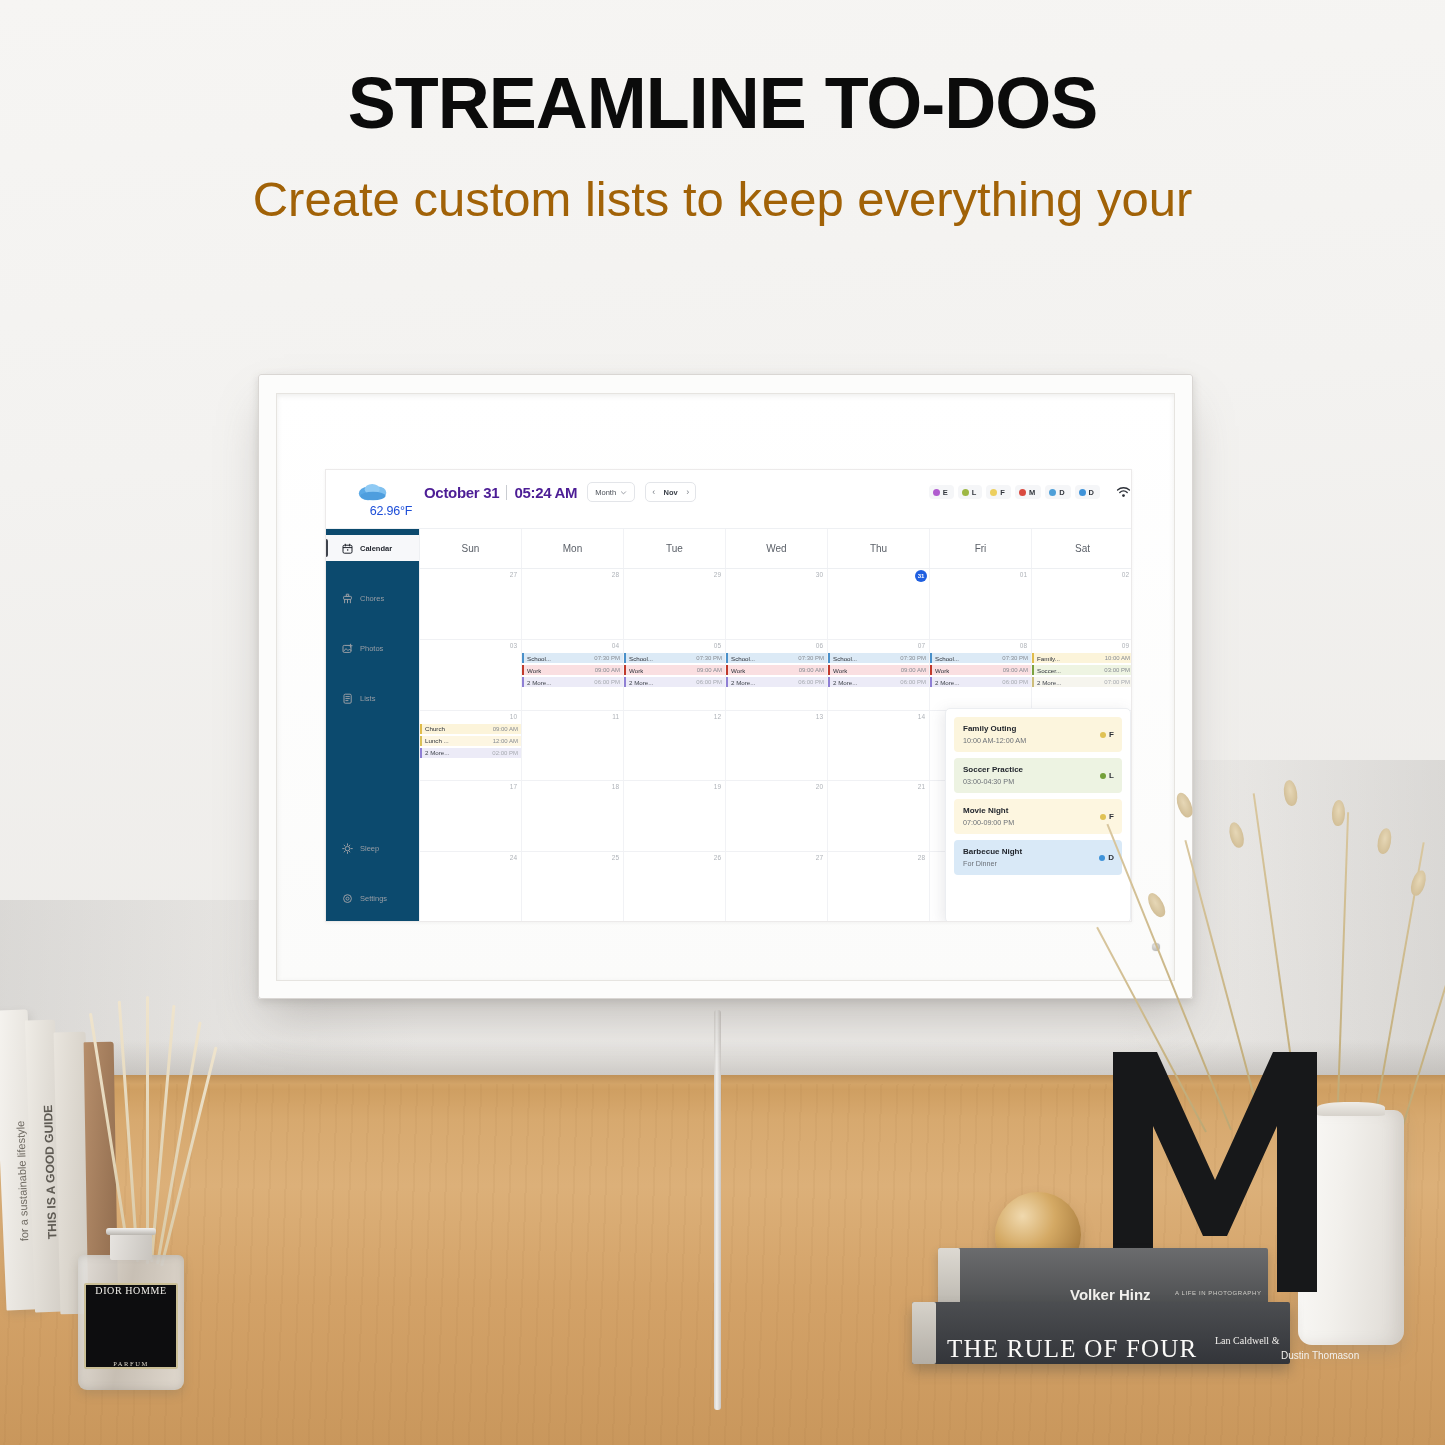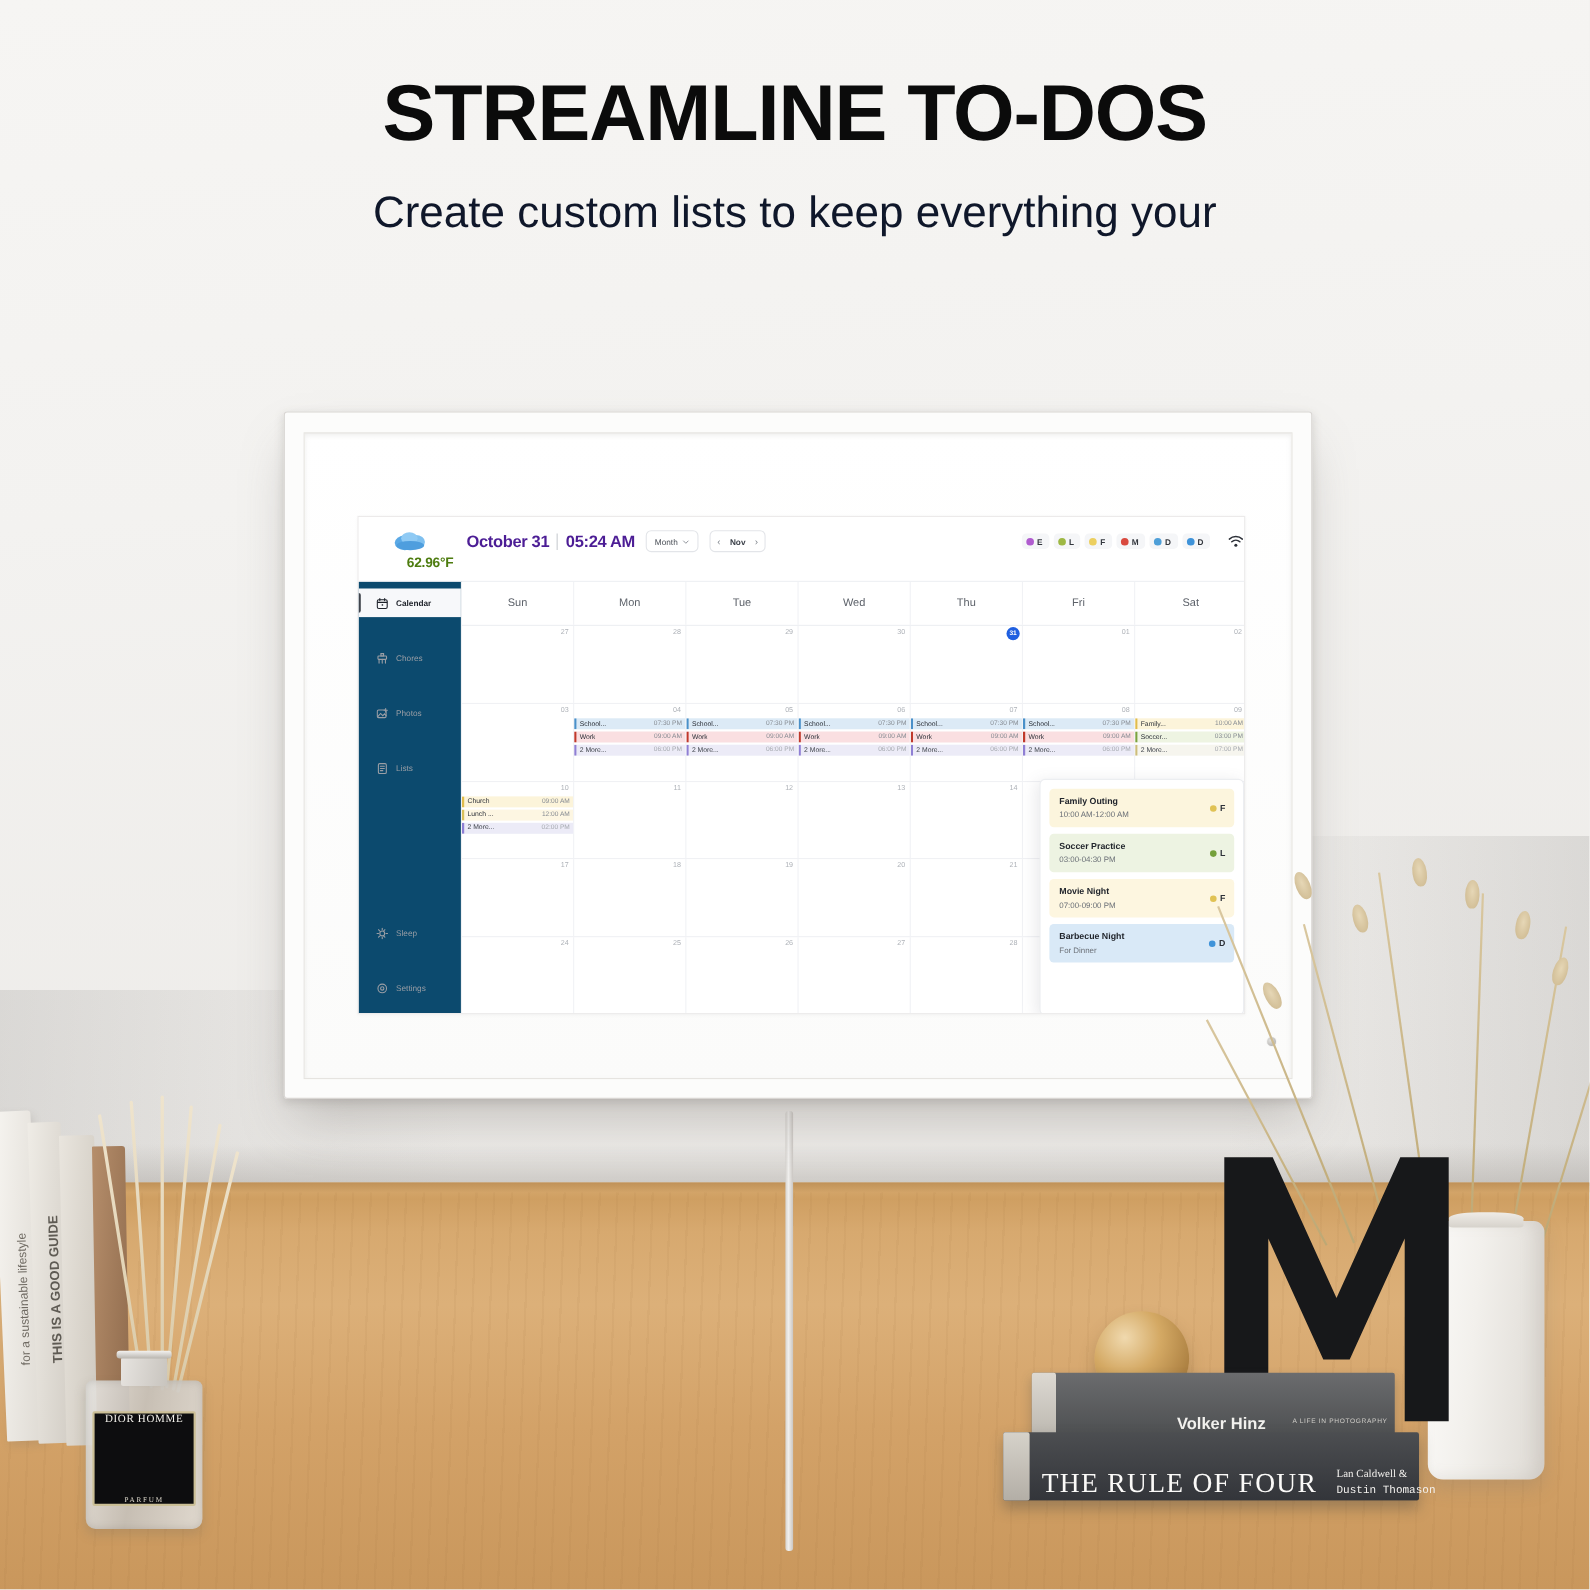--- a/index.html
+++ b/index.html
@@ -91,21 +91,21 @@
     display:flex; align-items:flex-start;
     border-bottom:1px solid #eef0f3;
     background:#fff;
   }
   .weather {
     width:94px; height:59px;
     display:flex; flex-direction:column; align-items:center; justify-content:center;
     gap:3px; flex:0 0 94px;
   }
   .cloud-icon { width:34px; height:20px; display:block; }
-  .temp { font-size:12.5px; font-weight:700; color:#4d7c0f; letter-spacing:-.2px;padding-left:36px; }
+  .temp { font-size:12.5px; font-weight:400; color:#1d4ed8; letter-spacing:-.2px;padding-left:36px; }
 
   .topbar-main {
     flex:1; height:44px; display:flex; align-items:center; gap:10px; padding-left:4px;
   }
   .date-block { display:flex; align-items:center; gap:7px; font-size:15px; font-weight:700; color:#4c1d95; letter-spacing:-.3px; }
   .date-div { width:1px; height:15px; background:#c9ccd1; }
 
   .pill {
     height:20px; border:1px solid #e3e5e9; border-radius:5px;
     display:flex; align-items:center; gap:4px; padding:0 7px;
@@ -281,21 +281,21 @@
   <div class="desk"></div>
   <div class="desk-edge"></div>
   <div class="desk-grain"></div>
   <div class="cable"></div>
 </div>
 
 <div style="position:absolute;left:0;top:62px;width:1445px;text-align:center;">
   <div style="font-size:72px;font-weight:700;letter-spacing:-1px;color:#0b0b0b;font-family:'Liberation Sans',sans-serif;">STREAMLINE TO-DOS</div>
 </div>
 <div style="position:absolute;left:0;top:168px;width:1445px;text-align:center;line-height:1.28;">
-  <div style="font-size:40px;font-weight:400;color:#0f172a;font-family:'Liberation Sans',sans-serif;">Create custom lists to keep everything your</div>
+  <div style="font-size:49px;font-weight:400;color:#a16207;font-family:'Liberation Sans',sans-serif;">Create custom lists to keep everything your</div>
 </div>
 
 <div class="frame-outer">
   <div class="frame-bevel"></div>
   <div class="frame-inner"></div>
 </div>
 <div class="sensor-dot"></div>
 
 <div class="screen">
 
@@ -761,14 +761,14 @@
 <div>
   <div class="rbook" style="left:938px;top:1248px;width:330px;height:56px;background:linear-gradient(180deg,#6b6c6e,#4e5052);box-shadow:0 5px 10px rgba(80,78,74,.3);"></div>
   <div class="rbook" style="left:938px;top:1248px;width:22px;height:56px;background:linear-gradient(180deg,#ddd9d2,#bdb9b1);"></div>
   <div class="rbook-txt" style="left:1070px;top:1286px;font-size:15px;font-weight:700;color:#f2f1ee;font-family:'Liberation Sans',sans-serif;">Volker Hinz</div>
   <div class="rbook-txt" style="left:1175px;top:1290px;font-size:6px;letter-spacing:.6px;color:#cfcdc8;font-family:'Liberation Sans',sans-serif;">A LIFE IN PHOTOGRAPHY</div>
 
   <div class="rbook" style="left:912px;top:1302px;width:378px;height:62px;background:linear-gradient(180deg,#4c4e51,#33353a);box-shadow:0 7px 13px rgba(70,68,64,.35);"></div>
   <div class="rbook" style="left:912px;top:1302px;width:24px;height:62px;background:linear-gradient(180deg,#d6d2ca,#b3aea6);"></div>
   <div class="rbook-txt" style="left:947px;top:1335px;font-size:25px;letter-spacing:1.2px;color:#fbfaf8;font-family:'Liberation Serif',serif;">THE RULE OF FOUR</div>
   <div class="rbook-txt" style="left:1215px;top:1335px;font-size:10px;color:#f3f1ee;font-family:'Liberation Serif',serif;">Lan Caldwell &amp;</div>
-  <div class="rbook-txt" style="left:1215px;top:1350px;font-size:10px;color:#f3f1ee;font-family:Liberation Mono, monospace;">Dustin Thomason</div>
+  <div class="rbook-txt" style="left:1281px;top:1350px;font-size:10px;color:#f3f1ee;font-family:Liberation Sans, sans-serif;">Dustin Thomason</div>
 </div>
 
 </body></html>

